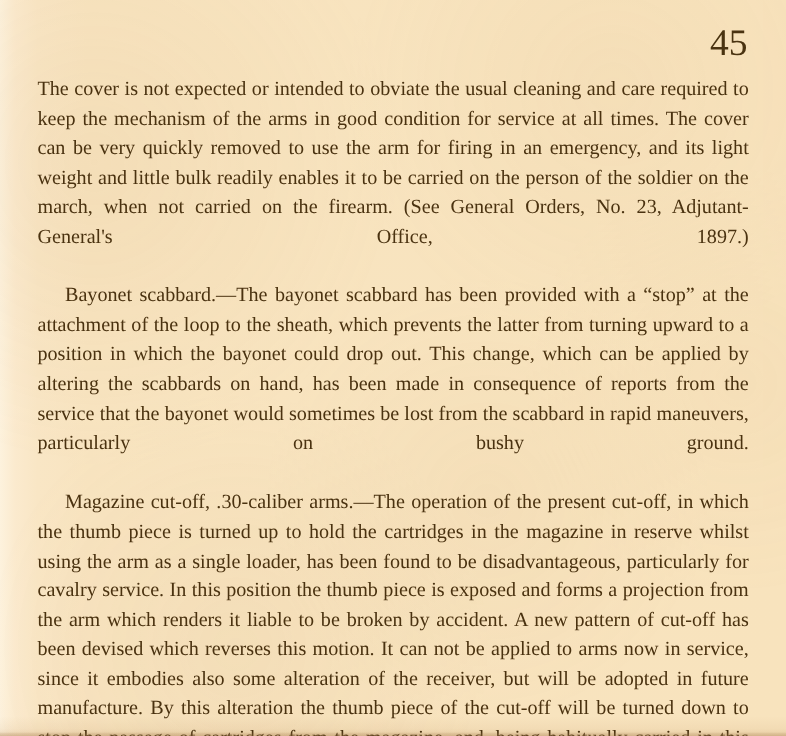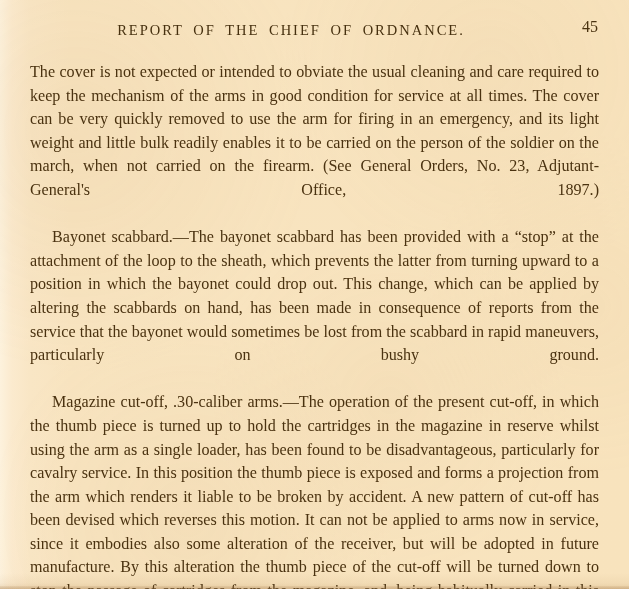--- a/index.html
+++ b/index.html
@@ -71,21 +71,21 @@
     font-size: 14.5px;
     letter-spacing: 2.0px;
     word-spacing: 4px;
     color: #46300f;
     white-space: nowrap;
   }
   #page-number {
     position: absolute;
     right: 0;
     top: -4px;
-    font-size: 16px;
+    font-size: 30px;
     color: #4a3310;
     letter-spacing: 0px;
     margin-left: 48px;
   }
 
   
   #body-text {
     position: absolute;
     top: 60px;
     left: 30px;
@@ -114,21 +114,20 @@
   }
 </style>
 </head>
 <body>
 
 <div id="page-scan">
 
   <div id="paper-grain"></div>
 
   <div id="running-head">
-    <div id="head-title">REPORT OF THE CHIEF OF ORDNANCE.</div>
     <div id="page-number">45</div>
   </div>
 
   <div id="body-text">
 
     <p class="no-indent">
       <span>The cover is not expected or intended to obviate the usual cleaning and care required to keep the mechanism of the arms in good condition for service at all times.   The cover can be very quickly removed to use the arm for firing in an emergency, and its light weight and little bulk readily enables it to be carried on the person of the soldier on the march, when not carried on the firearm.   (See General Orders, No. 23, Adjutant-General's Office, 1897.)</span>
     </p>
 
     <p>

